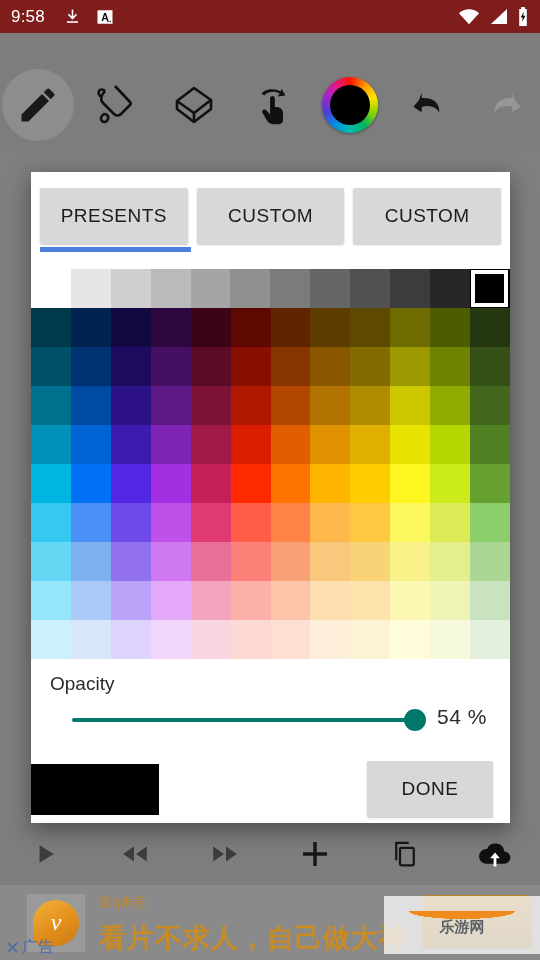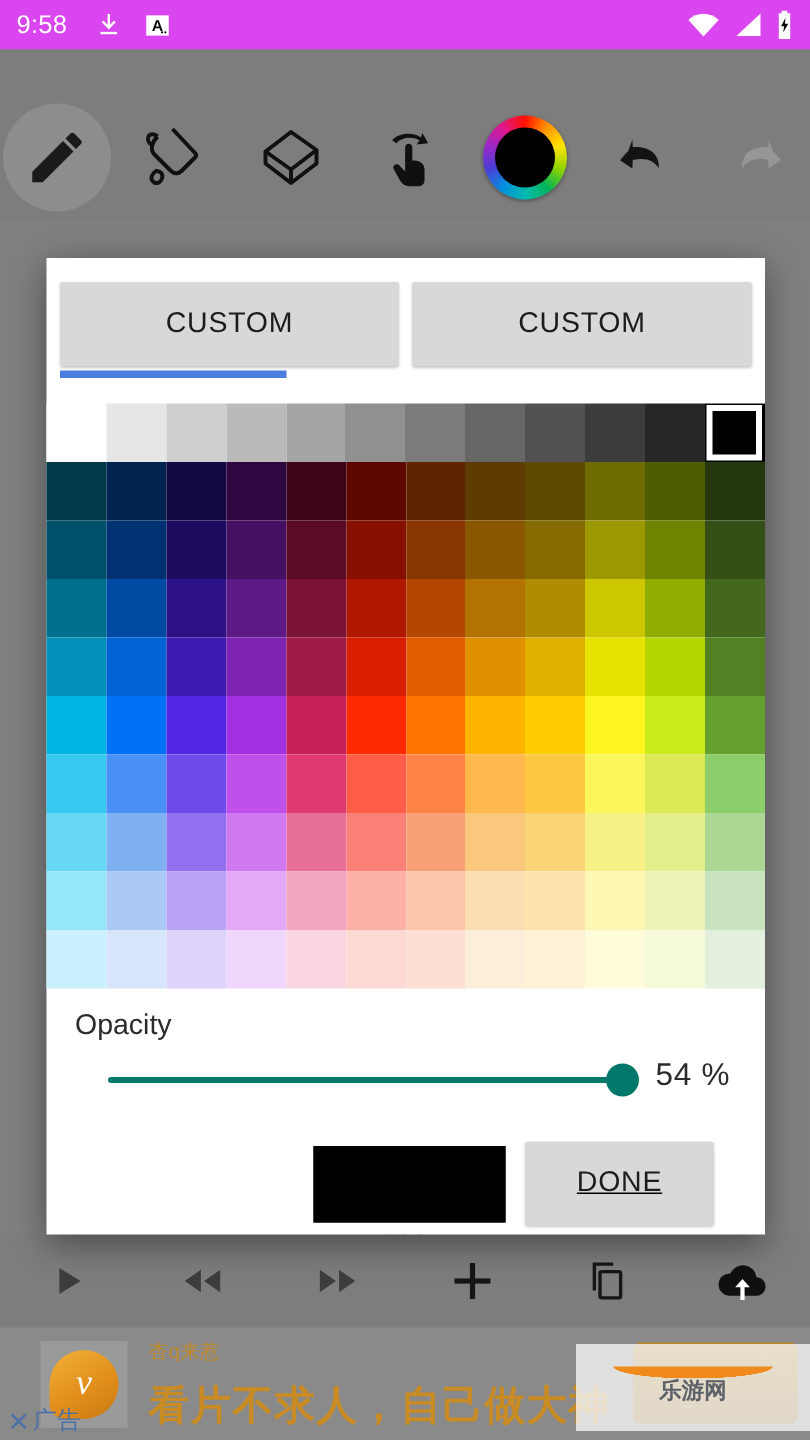--- a/index.html
+++ b/index.html
@@ -14,21 +14,21 @@
     position: relative;
     width: 540px; height: 960px;
     background: #7f7f7f;
     overflow: hidden;
   }
 
   
   #status-bar {
     position: absolute; top: 0; left: 0;
     width: 540px; height: 33px;
-    background: #d946ef;
+    background: #7f1d1d;
     display: flex; align-items: center;
     padding: 0 11px;
     color: #fff;
   }
   #status-time {
     font-size: 17px; letter-spacing: .2px;
     font-family: "Liberation Sans", sans-serif;
   }
   .sb-left-icons { display: flex; align-items: center; gap: 14px; margin-left: 18px; }
   .sb-right-icons { margin-left: auto; display: flex; align-items: center; gap: 9px; }
@@ -151,22 +151,22 @@
     position: absolute; left: 406px; top: 46px;
     font-size: 21px; color: #2b2b2b;
     letter-spacing: .5px;
     font-family: "Liberation Sans", sans-serif;
   }
 
   
   #dialog-footer {
     position: absolute; left: 0; top: 583px;
     width: 479px; height: 68px;
-    display: flex; align-items: center; justify-content: flex-end;
-    padding-right: 34px; gap: 13px; text-decoration: underline;
+    display: flex; align-items: center; justify-content: space-between;
+    padding-right: 17px; gap: 13px;
   }
   #color-preview {
     width: 128px; height: 51px;
     background: #000000;
     border: 1px solid #000;
   }
   #done-button {
     width: 126px; height: 56px;
     background: #d8d8d8;
     border: none; border-radius: 2px;
@@ -418,20 +418,21 @@
   </div>
 
   <div id="watermark">
     <div id="wm-swoosh"></div>
     <div id="wm-bottom">乐游网</div>
   </div>
 
   <div id="dialog">
 
     <div id="tabs">
+      <button class="tab">PRESENTS</button>
       <button class="tab">CUSTOM</button>
       <button class="tab">CUSTOM</button>
       <div class="tab-underline" style="background: rgb(74, 127, 224);"></div>
     </div>
 
     <div id="gray-row">
         <div class="gray-cell" style="background: rgb(255, 255, 255);"></div>
         <div class="gray-cell" style="background: rgb(230, 230, 230);"></div>
         <div class="gray-cell" style="background: rgb(207, 207, 207);"></div>
         <div class="gray-cell" style="background: rgb(186, 186, 186);"></div>

